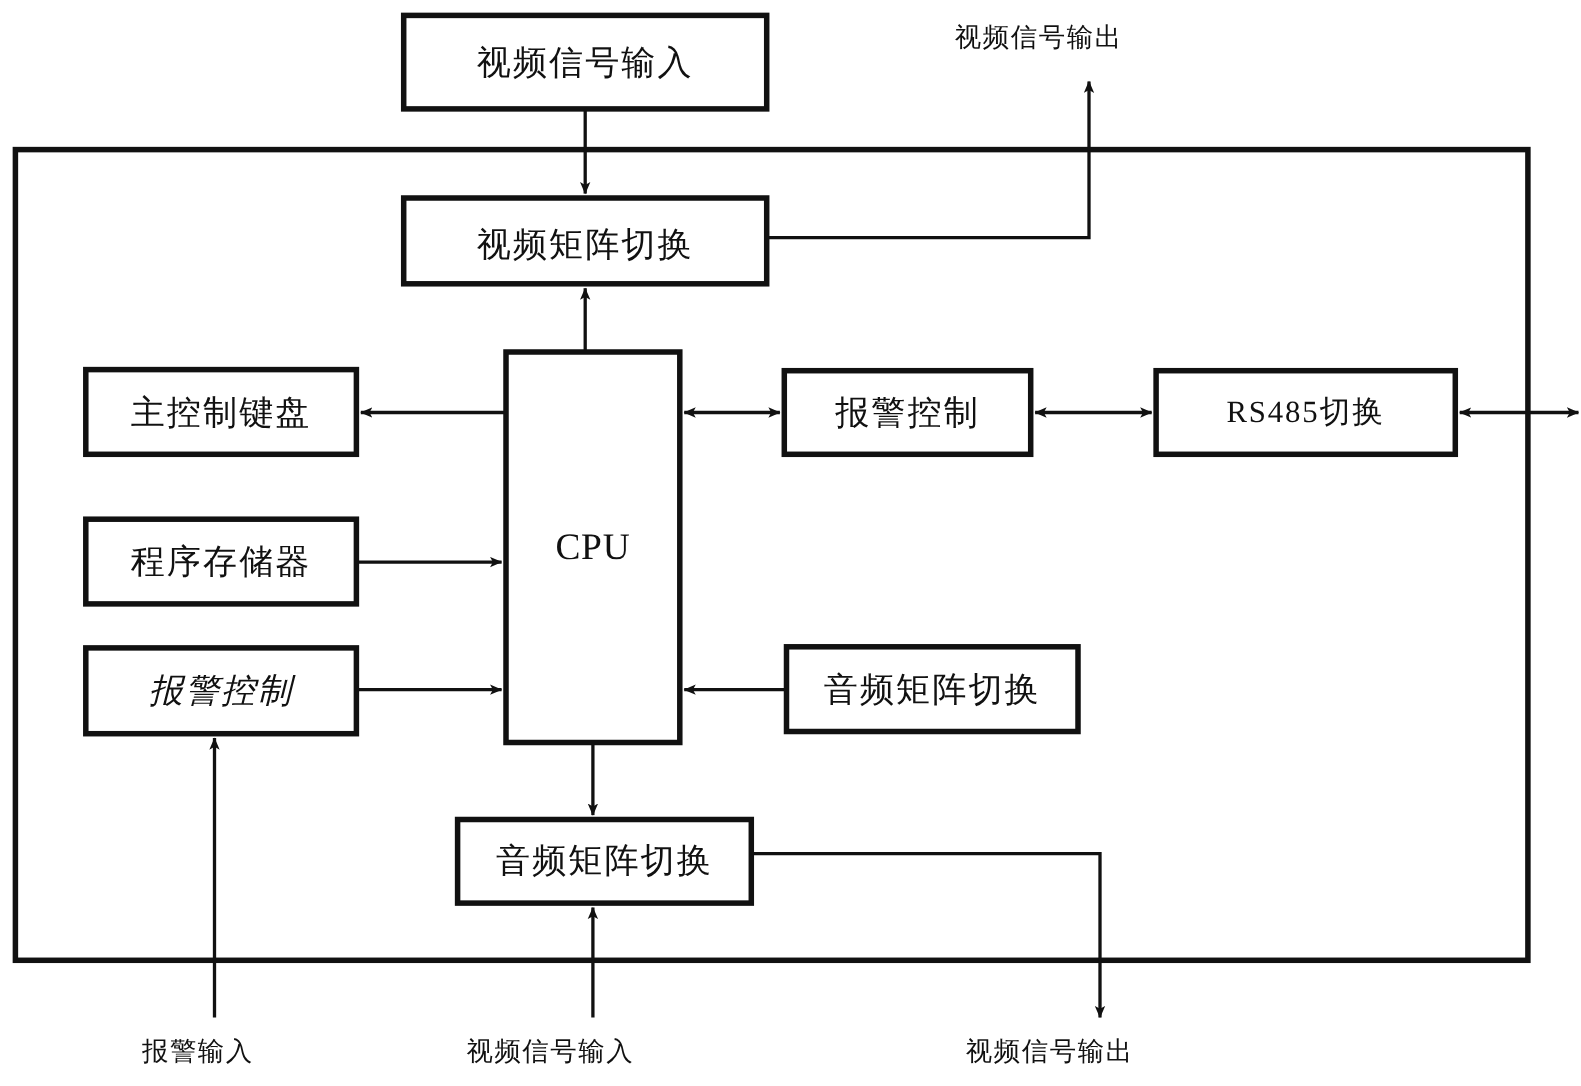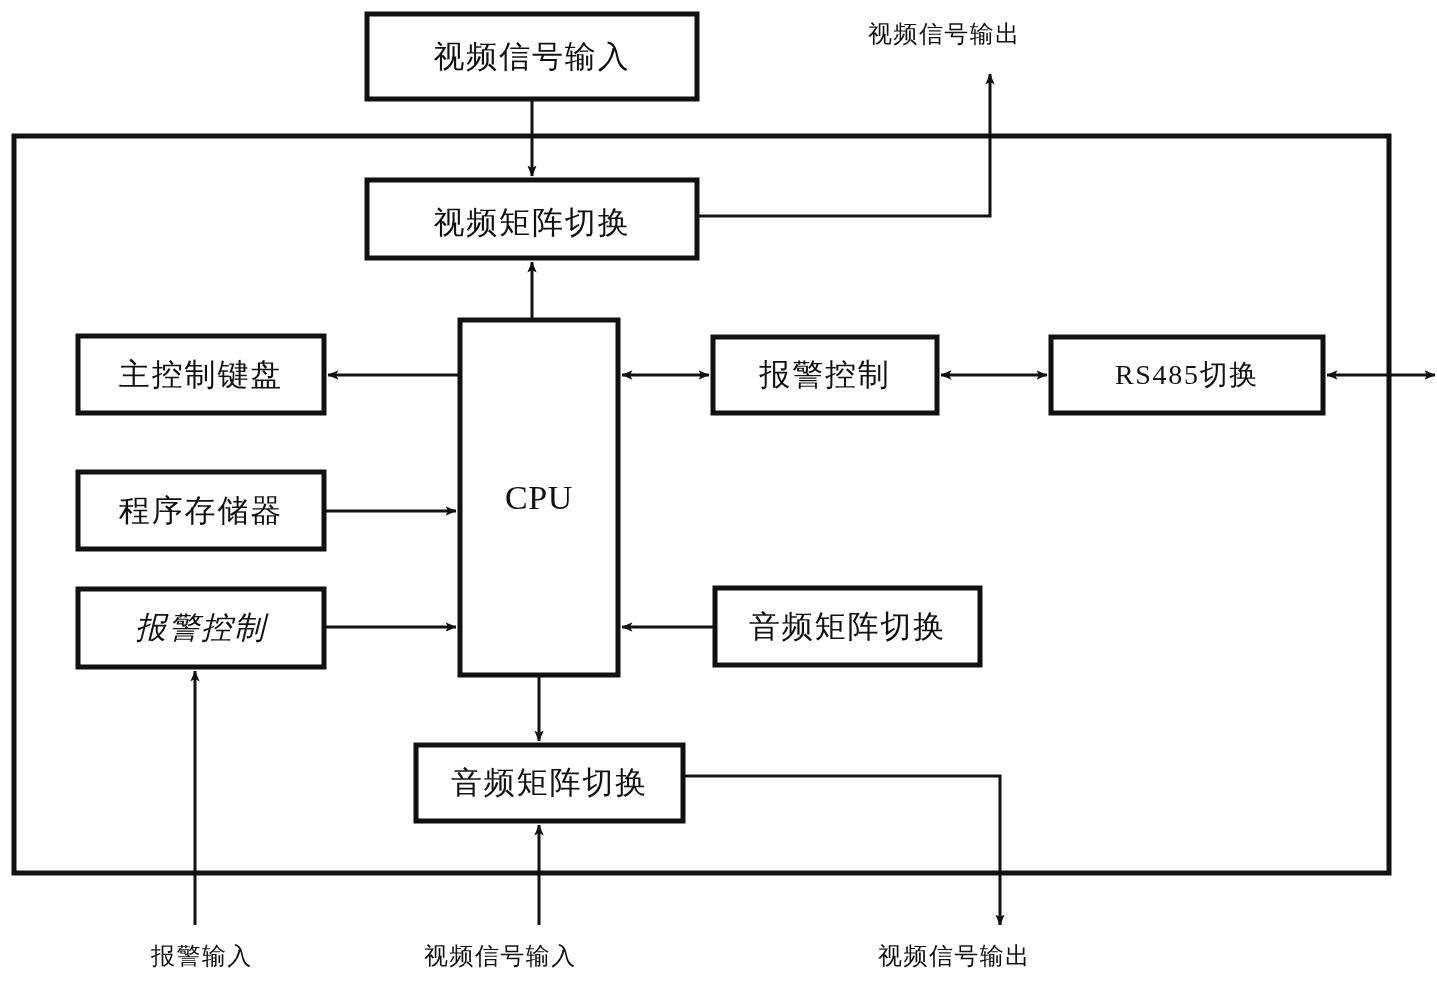--- a/index.html
+++ b/index.html
@@ -86,17 +86,17 @@
 <div class="node-label cn" style="left:713px;top:337px;width:224px;height:76px;">报警控制</div>
 
 <div class="node-label cn-lg" style="left:1051px;top:337px;width:272px;height:76px;">RS485切换</div>
 
 <div class="node-label cn" style="left:715px;top:588px;width:265px;height:77px;">音频矩阵切换</div>
 
 <div class="node-label cn" style="left:416px;top:745px;width:267px;height:76px;">音频矩阵切换</div>
 
 <div class="free-label" style="left:868px;top:18px;">视频信号输出</div>
 
-<div class="free-label" style="left:129px;top:940px;margin-left:22px;">报警输入</div>
+<div class="free-label" style="left:129px;top:940px;">报警输入</div>
 
 <div class="free-label" style="left:424px;top:940px;">视频信号输入</div>
 
 <div class="free-label" style="left:878px;top:940px;">视频信号输出</div>
 
 </body></html>

